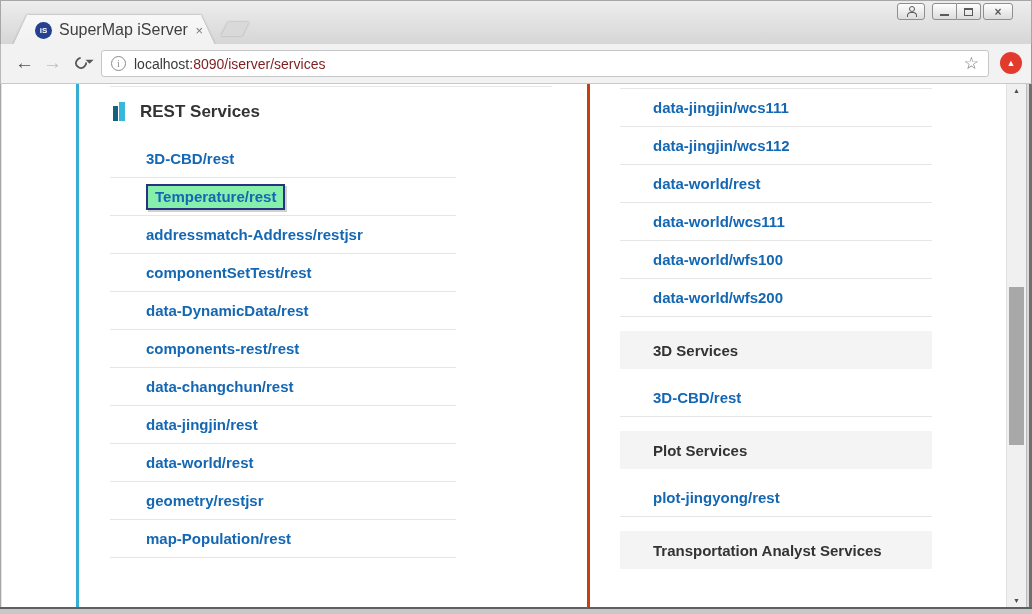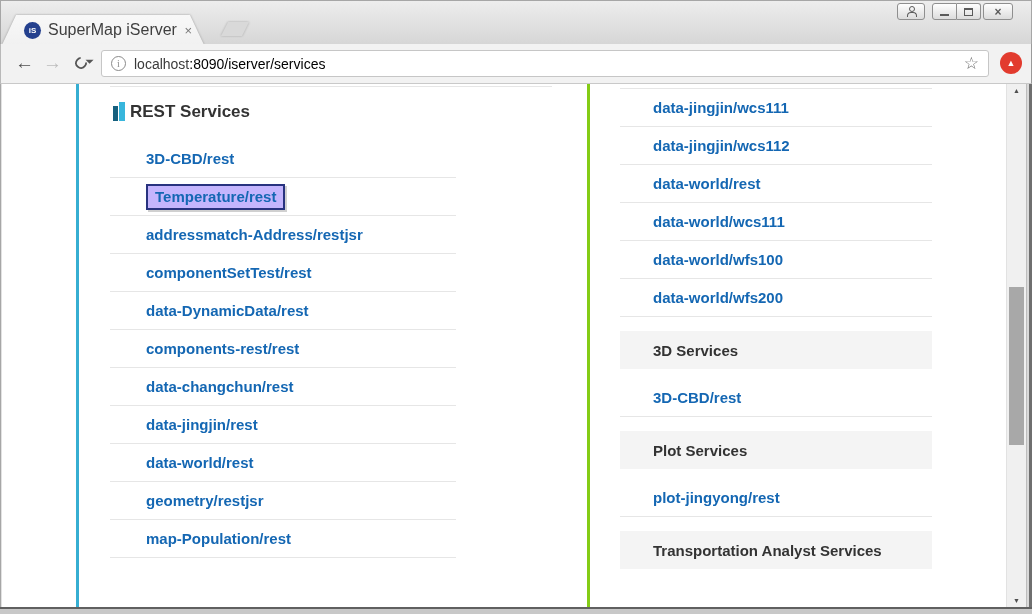--- a/index.html
+++ b/index.html
@@ -4,21 +4,21 @@
 <style>
   html,body{margin:0;padding:0;background:#fff;}
   *{box-sizing:border-box;}
   .window{position:relative;width:1032px;height:614px;overflow:hidden;background:#fff;
           font-family:"Liberation Sans",sans-serif;}
 
   
   .topchrome{position:absolute;left:0;top:0;width:100%;height:44px;
              background:linear-gradient(#ededed,#d6d6d6);
              border-top:1px solid #a6a6a6;border-left:1px solid #a6a6a6;border-right:1px solid #a6a6a6;}
-  .tab-wrap{position:absolute;left:1px;top:14px;filter:drop-shadow(0 0 1px #9b9b9b);}
+  .tab-wrap{position:absolute;left:12px;top:14px;filter:drop-shadow(0 0 1px #9b9b9b);}
   .tab{width:202px;height:30px;background:linear-gradient(#f8f8f8,#f1f1f1);
        clip-path:polygon(14px 0,188px 0,202px 30px,0 30px);
        display:flex;align-items:center;gap:7px;padding:0 12px 0 22px;}
   .favicon{width:17px;height:17px;border-radius:50%;background:#24408e;color:#fff;
            font-size:8px;font-weight:bold;display:flex;align-items:center;justify-content:center;flex:0 0 auto;}
   .tab-title{font-size:16px;color:#3f3f3f;white-space:nowrap;overflow:hidden;max-width:138px;}
   .tab-close{margin-left:auto;color:#777;font-size:13px;line-height:1;cursor:default;}
   .newtab-wrap{position:absolute;left:220px;top:21px;filter:drop-shadow(0 0 1px #a8a8a8);}
   .newtab{width:28px;height:14px;background:#d9d9d9;clip-path:polygon(7px 0,28px 0,21px 14px,0 14px);}
 
@@ -47,50 +47,50 @@
                border-radius:50%;border-top-color:transparent;transform:rotate(40deg);}
   .nav-refresh::after{content:'';position:absolute;top:-5px;left:7px;border:4px solid transparent;
                       border-left-color:#565656;transform:rotate(50deg);}
   .urlbar{position:absolute;left:100px;top:6px;width:888px;height:27px;background:#fff;
           border:1px solid #c6c6c6;border-radius:3px;display:flex;align-items:center;padding:0 9px;gap:8px;}
   .icon-info{width:15px;height:15px;border:1px solid #8a8a8a;border-radius:50%;color:#8a8a8a;
              font-size:10px;font-family:"Liberation Serif",serif;display:flex;align-items:center;
              justify-content:center;flex:0 0 auto;}
   .url-text{font-size:14px;white-space:nowrap;}
   .url-host{color:#3a3a3a;}
-  .url-path{color:#000000;}
+  .url-path{color:#7f1d1d;}
   .star{margin-left:auto;font-size:17px;color:#6f6f6f;line-height:1;}
   .ext-btn{position:absolute;right:9px;top:8px;width:22px;height:22px;border-radius:50%;
            background:#e23b2e;color:#fff;display:flex;align-items:center;justify-content:center;
            font-size:9px;line-height:1;}
 
   
   .content{position:absolute;left:0;top:84px;width:100%;height:523px;background:#fff;overflow:hidden;}
   .win-left{position:absolute;top:84px;left:0;width:2px;height:523px;
             background:linear-gradient(90deg,#a6a6a6 0 1px,#e2e2e2 1px);}
   .win-right{position:absolute;top:84px;left:1026px;width:6px;height:523px;
              background:linear-gradient(90deg,#bdbdbd 0 1px,#d9d9d9 1px 3px,#6f6f6f 3px);}
   .win-bottom{position:absolute;left:0;top:607px;width:100%;height:7px;
               background:linear-gradient(#606060 0 2px,#c8c8c8 2px);}
 
   .panel-left{position:absolute;left:76px;top:0;width:486px;height:523px;
               border-left:3px solid #36aed2;overflow:hidden;}
   .partial-line{position:absolute;top:2px;left:31px;width:442px;height:1px;background:#e6e6e6;}
-  .panel-heading{position:absolute;top:12px;left:34px;height:32px;display:flex;align-items:center;gap:3px;}
+  .panel-heading{position:absolute;top:12px;left:34px;height:32px;display:flex;align-items:center;gap:13px;}
   .hicon{position:relative;width:14px;height:20px;}
   .hicon .b1{position:absolute;left:0;top:4px;width:5px;height:15px;background:#16607e;}
   .hicon .b2{position:absolute;left:6px;top:0;width:6px;height:19px;background:#38b6dc;}
   .heading-text{font-size:17px;font-weight:bold;color:#333;}
   .l-list{position:absolute;top:56px;left:31px;width:346px;}
   .l-row{height:38px;display:flex;align-items:center;padding-left:36px;border-bottom:1px solid #e6e6e6;}
   .svc-link{color:#1467b3;font-weight:bold;font-size:15px;text-decoration:none;cursor:pointer;}
-  .focus-box{border:2px solid #28337f;padding:2px 7px 3px;box-shadow:2px 2px 0 #d0d0d0;background:#c4b5fd;}
+  .focus-box{border:2px solid #28337f;padding:2px 7px 3px;box-shadow:2px 2px 0 #d0d0d0;background:#86efac;}
 
   .panel-right{position:absolute;left:587px;top:0;width:345px;height:523px;
-               border-left:3px solid #84cc16;overflow:hidden;}
+               border-left:3px solid #c2410c;overflow:hidden;}
   .r-list{position:absolute;top:4px;left:30px;width:346px;border-top:1px solid #e6e6e6;}
   .r-row{height:38px;display:flex;align-items:center;padding-left:33px;border-bottom:1px solid #e6e6e6;}
   .r-header{height:38px;margin-top:14px;display:flex;align-items:center;padding-left:33px;
             background:#f4f4f4;font-weight:bold;font-size:15px;color:#333;}
   .r-header + .r-row{margin-top:10px;}
 
   
   .scrollbar{position:absolute;left:1006px;top:84px;width:20px;height:523px;background:#f0f0f0;
              border-left:1px solid #e2e2e2;}
   .sb-up{position:absolute;top:3px;left:0;width:100%;text-align:center;font-size:7px;color:#4f4f4f;}

